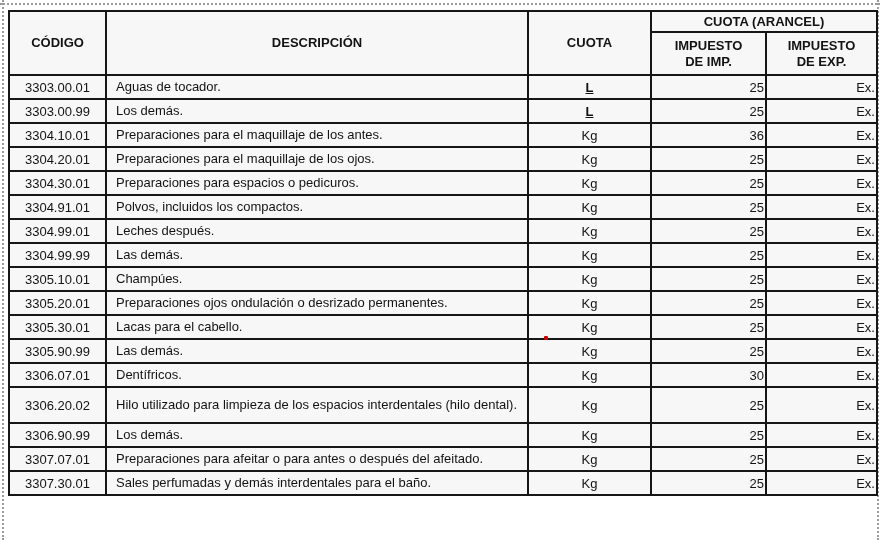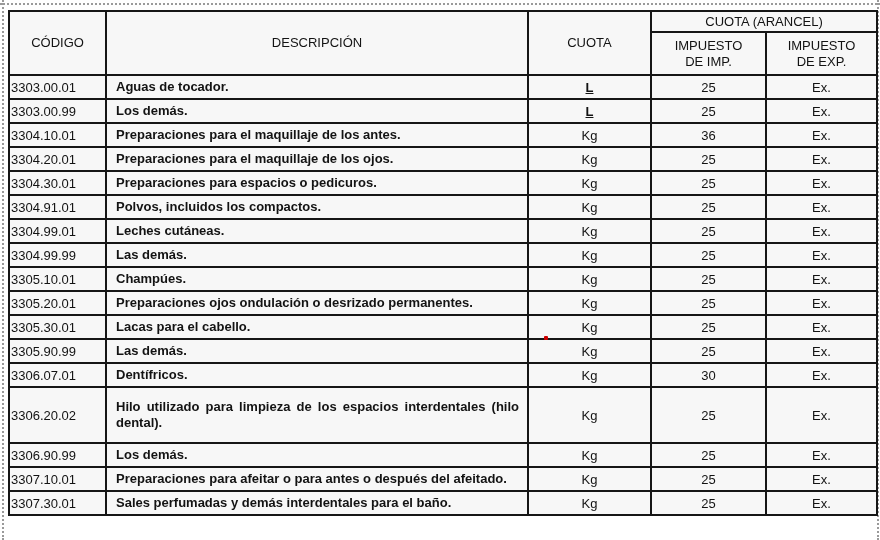--- a/index.html
+++ b/index.html
@@ -27,35 +27,35 @@
     table-layout: fixed;
     background: #f7f7f7;
   }
   th, td {
     border: 2px solid #161616;
     font-size: 13px;
     vertical-align: middle;
     overflow: hidden;
   }
   thead th {
-    font-weight: normal;
+    font-weight: bold;
     text-align: center;
     line-height: 16px;
   }
   tr.hr1 { height: 21px; }
   tr.hr2 { height: 43px; }
   tbody tr { height: 24px; }
-  tbody tr.tall { height: 56px; }
-
-  td.code { text-align: left; margin-top: 32px; }
-  td.desc { text-align: left; padding: 2px 8px 2px 9px; line-height: 16px; font-weight: bold; }
+  tbody tr.tall { height: 36px; }
+
+  td.code { text-align: center; margin-top: 32px; }
+  td.desc { text-align: left; padding: 2px 8px 2px 9px; line-height: 16px; }
   td.desc.justify { text-align: justify; }
   td.unit { text-align: center; }
   td.unit.u-underline { font-weight: bold; text-decoration: underline; }
-  td.num  { text-align: center; }
+  td.num  { text-align: right; }
 
   .wrapspan { display: inline-block; width: 76px; line-height: 16px; }
 
   .red-dot {
     position: absolute; left: 544px; top: 336px;
     width: 4px; height: 4px;
     background: #cc0000;
     border-radius: 1px;
   }
 </style>
@@ -125,21 +125,21 @@
   </tr>
         <tr>
     <td class="code">3304.91.01</td>
     <td class="desc">Polvos, incluidos los compactos.</td>
     <td class="unit">Kg</td>
     <td class="num">25</td>
     <td class="num">Ex.</td>
   </tr>
         <tr>
     <td class="code">3304.99.01</td>
-    <td class="desc">Leches cutáneas.</td>
+    <td class="desc">Leches después.</td>
     <td class="unit">Kg</td>
     <td class="num">25</td>
     <td class="num">Ex.</td>
   </tr>
         <tr>
     <td class="code">3304.99.99</td>
     <td class="desc">Las demás.</td>
     <td class="unit">Kg</td>
     <td class="num">25</td>
     <td class="num">Ex.</td>
@@ -187,21 +187,21 @@
     <td class="num">Ex.</td>
   </tr>
         <tr>
     <td class="code">3306.90.99</td>
     <td class="desc">Los demás.</td>
     <td class="unit">Kg</td>
     <td class="num">25</td>
     <td class="num">Ex.</td>
   </tr>
         <tr>
-    <td class="code">3307.10.01</td>
+    <td class="code">3307.07.01</td>
     <td class="desc">Preparaciones para afeitar o para antes o después del afeitado.</td>
     <td class="unit">Kg</td>
     <td class="num">25</td>
     <td class="num">Ex.</td>
   </tr>
         <tr>
     <td class="code">3307.30.01</td>
     <td class="desc">Sales perfumadas y demás interdentales para el baño.</td>
     <td class="unit">Kg</td>
     <td class="num">25</td>

